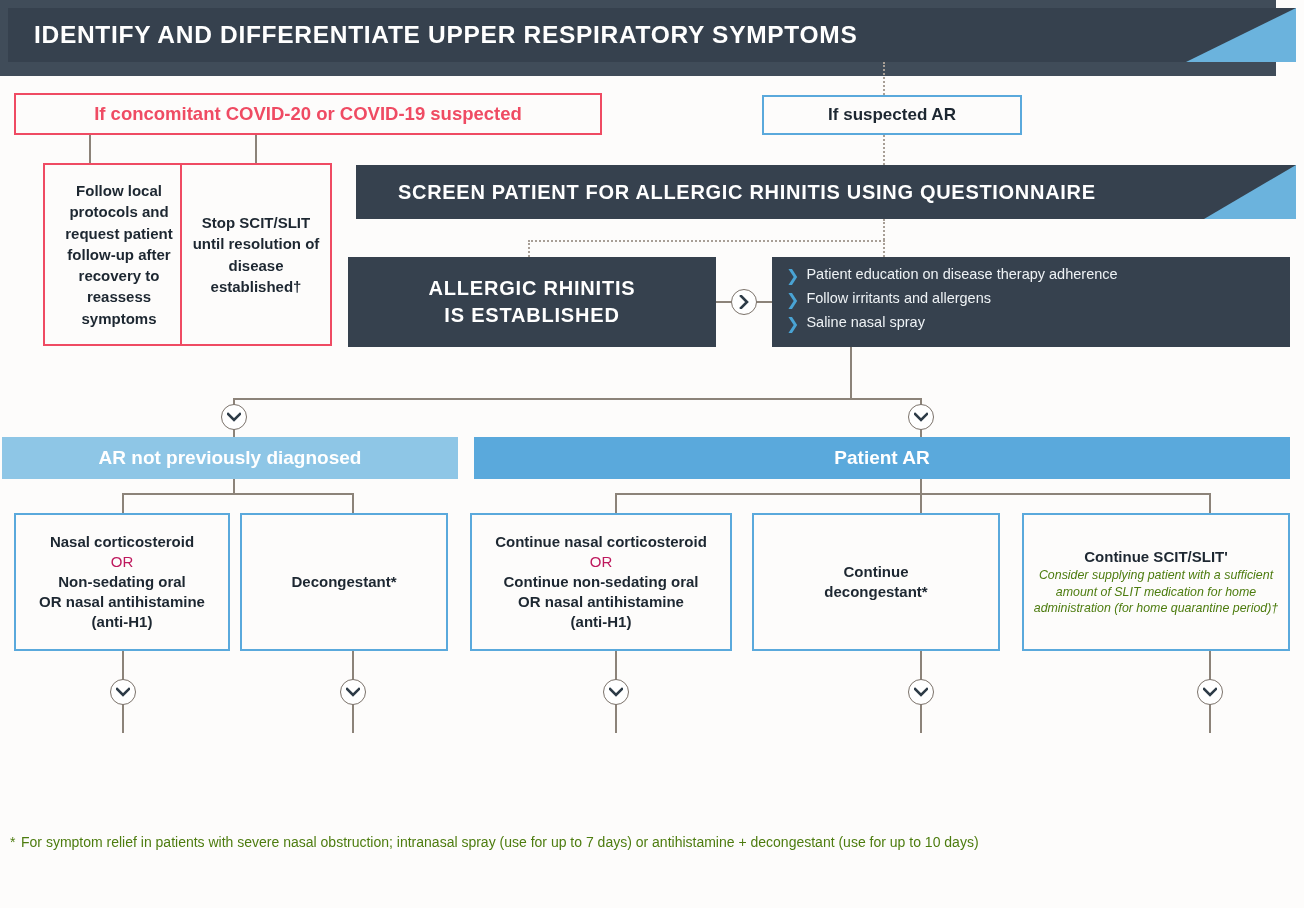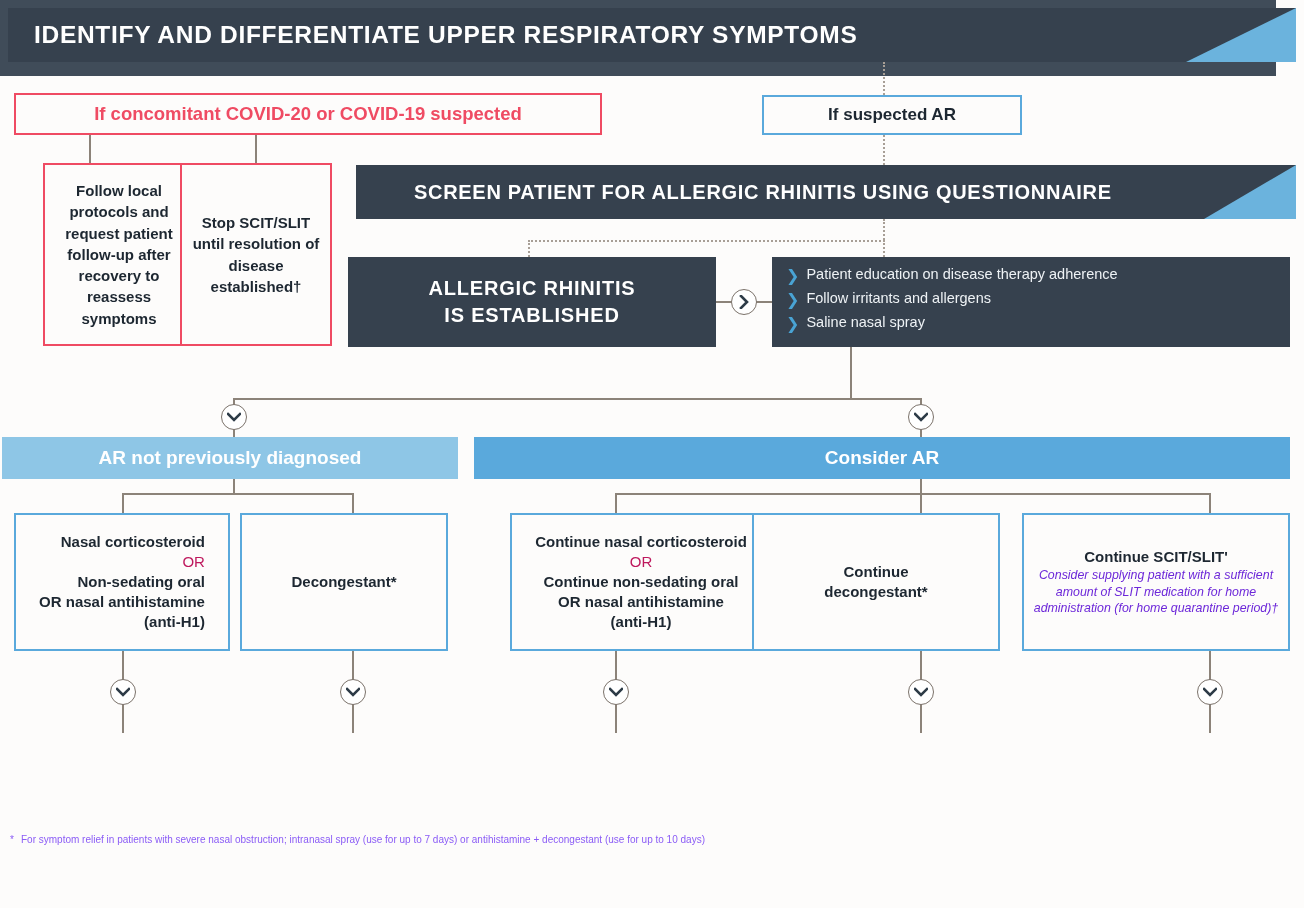--- a/index.html
+++ b/index.html
@@ -44,21 +44,21 @@
   .banner .btxt{
     position:relative;z-index:2;
     color:#ffffff;font-weight:bold;letter-spacing:.7px;
   }
 
   #title-banner{left:8px;top:8px;width:1288px;height:54px;}
   #title-banner .btxt{font-size:24.5px;padding-left:26px;}
   #title-banner .wedge{width:110px;}
 
   #screen-banner{left:356px;top:165px;width:940px;height:54px;}
-  #screen-banner .btxt{font-size:20px;padding-left:30px;margin-left:28px;}
+  #screen-banner .btxt{font-size:20px;padding-left:42px;}
 
   
   .pinkbox{
     position:absolute;box-sizing:border-box;
     border:2.5px solid #ef4b63;background:#fdfcfb;
     display:flex;align-items:center;justify-content:center;
     text-align:center;
   }
   #covid-head{left:14px;top:93px;width:588px;height:42px;}
   #covid-head span{color:#ef4b63;font-weight:bold;font-size:18.5px;}
@@ -72,25 +72,25 @@
     border:2px solid #5aa9dc;background:#fdfcfb;
     display:flex;align-items:center;justify-content:center;
     text-align:center;
   }
   #suspect-ar{left:754px;top:95px;width:260px;height:40px;margin-left:8px;}
   #suspect-ar span{font-weight:bold;font-size:17px;color:#1d2731;}
 
   .txbox{padding:4px 8px;}
   .txbox .t{font-size:15px;line-height:1.34;color:#1d2731;font-weight:bold;}
   .txbox .t .or{font-weight:normal;color:#be185d;}
-  .txbox .sub{font-size:12.4px;line-height:1.35;font-style:italic;font-weight:normal;color:#6d28d9;}
-
-  #tx1{left:14px;top:513px;width:216px;height:138px;text-align:right;}
+  .txbox .sub{font-size:12.4px;line-height:1.35;font-style:italic;font-weight:normal;color:#4d7c0f;}
+
+  #tx1{left:14px;top:513px;width:216px;height:138px;}
   #tx2{left:240px;top:513px;width:208px;height:138px;}
-  #tx3{left:470px;top:513px;width:262px;height:138px;margin-left:40px;}
+  #tx3{left:470px;top:513px;width:262px;height:138px;}
   #tx4{left:752px;top:513px;width:248px;height:138px;align-items:center;}
   #tx5{left:1022px;top:513px;width:268px;height:138px;}
 
   
   .darkpanel{position:absolute;background:#36414e;box-sizing:border-box;}
   #ar-established{
     left:348px;top:257px;width:368px;height:90px;
     display:flex;align-items:center;justify-content:center;text-align:center;
   }
   #ar-established span{color:#fff;font-weight:bold;font-size:20px;letter-spacing:.8px;line-height:1.35;}
@@ -110,21 +110,21 @@
 
   
   #refer-banner{
     left:14px;top:733px;width:1276px;height:76px;background:#404c59;
     display:flex;align-items:center;justify-content:center;text-align:center;
   }
   #refer-banner span{color:#ffffff;font-weight:bold;font-size:16px;line-height:1.6;}
 
   
   #footnotes{position:absolute;left:10px;top:832px;width:1290px;}
-  .fn{font-size:10px;line-height:1.5;color:#8b5cf6;}
+  .fn{font-size:14px;line-height:1.5;color:#4d7c0f;}
   .fn .mk{display:inline-block;width:11px;}
 </style>
 </head>
 <body>
 
 <div id="root">
 
   <div class="banner" id="title-banner">
     <div class="wedge"></div>
     <div class="btxt">IDENTIFY AND DIFFERENTIATE UPPER RESPIRATORY SYMPTOMS</div>
@@ -199,21 +199,21 @@
   <div class="chev" style="left:908px;top:404px;">
     <svg width="14" height="12" viewBox="0 0 14 12" aria-hidden="true">
       <path d="M1 3 L7 9 L13 3" fill="none" stroke="#2d3b47" stroke-width="2.6" stroke-linecap="square"></path>
     </svg>
   </div>
 
   <div class="branchhdr" id="hdr-new">
     <span>AR not previously diagnosed</span>
   </div>
   <div class="branchhdr" id="hdr-existing">
-    <span>Consider AR</span>
+    <span>Patient AR</span>
   </div>
 
   <div class="ln h" style="left:122px;top:493px;width:230px;"></div>
   <div class="ln v" style="left:233px;top:479px;height:14px;"></div>
   <div class="ln v" style="left:122px;top:493px;height:20px;"></div>
   <div class="ln v" style="left:352px;top:493px;height:20px;"></div>
 
   <div class="ln h" style="left:615px;top:493px;width:595px;"></div>
   <div class="ln v" style="left:920px;top:479px;height:14px;"></div>
   <div class="ln v" style="left:615px;top:493px;height:20px;"></div>

